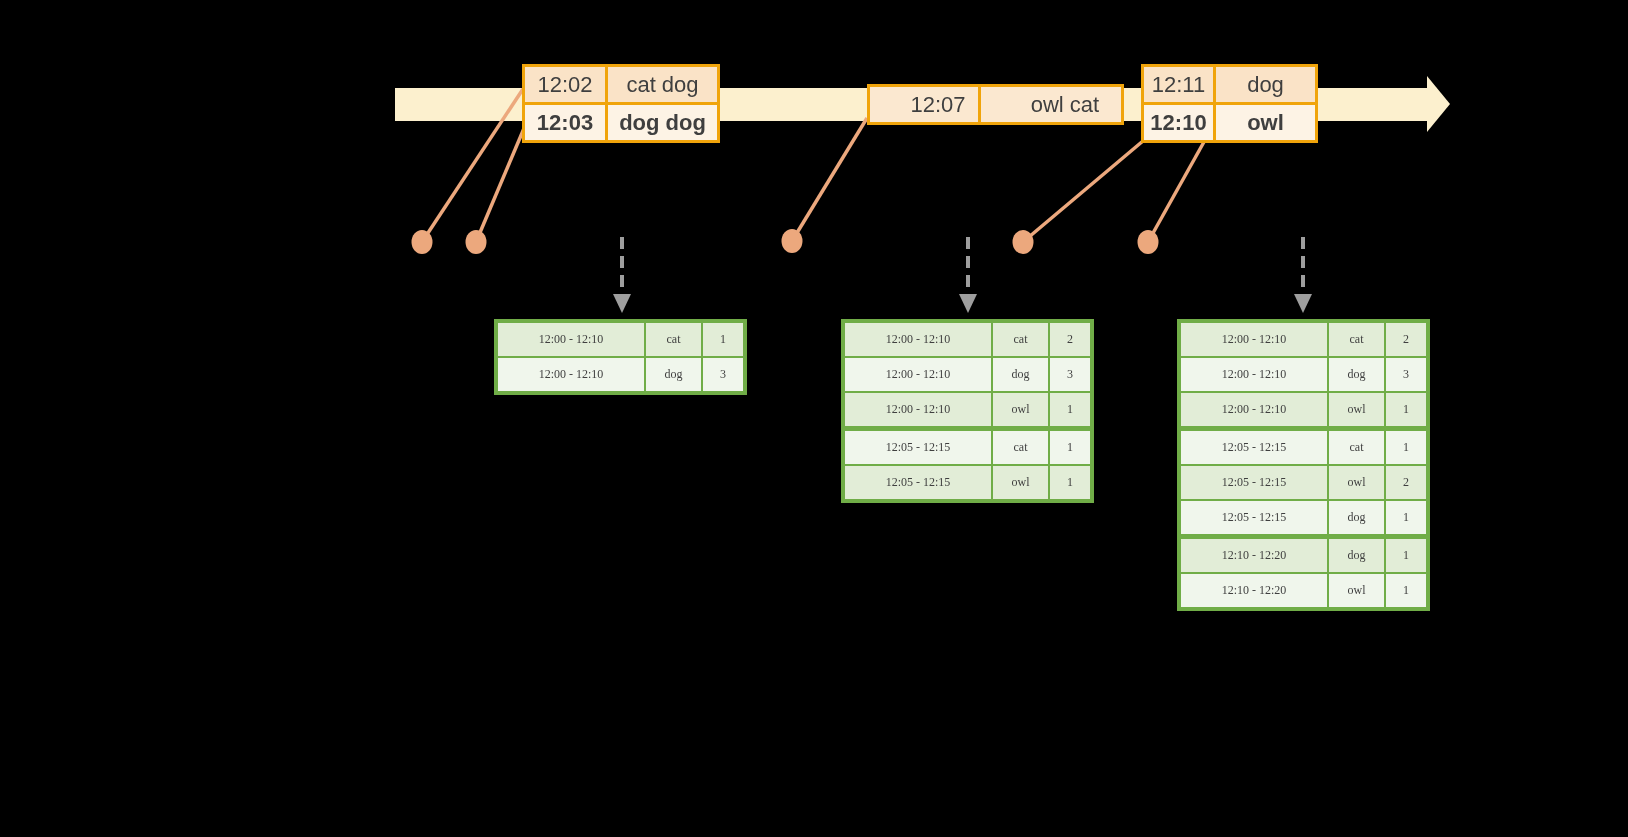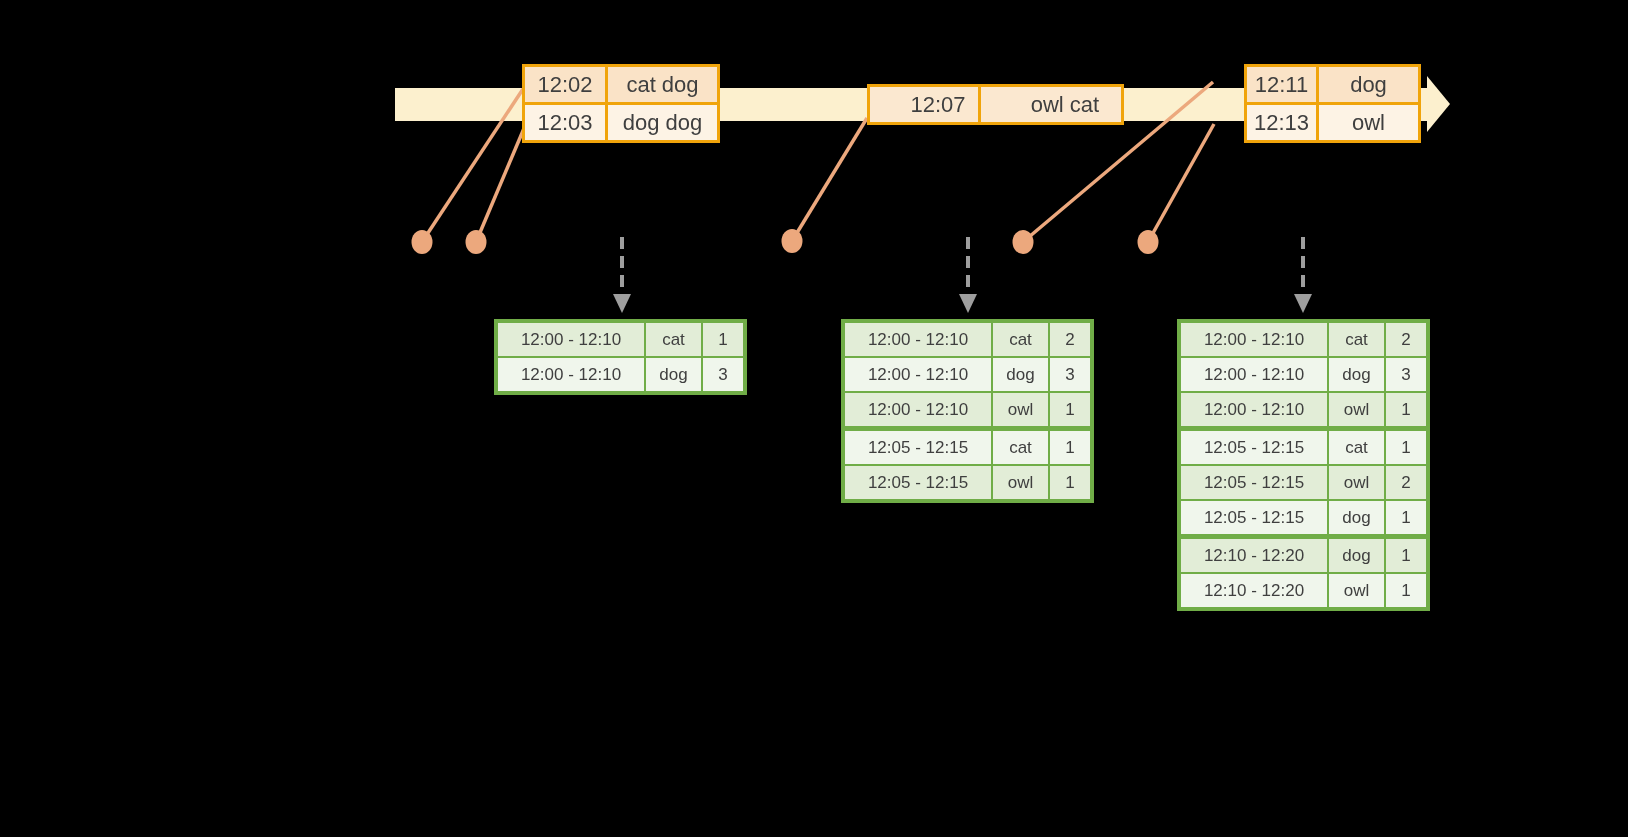--- a/index.html
+++ b/index.html
@@ -19,31 +19,31 @@
   .dot       { fill: var(--connector, #ECA87D); }
   .trigger-line { stroke: var(--dashed-arrow, #9E9E9E); stroke-width: 4; stroke-dasharray: 12 7; }
   .trigger-head { fill: var(--dashed-arrow, #9E9E9E); }
 
   table { border-collapse: collapse; position: absolute; table-layout: fixed; }
 
   
   .event-table { border: 3px solid var(--event-border, #F0A40B); color: var(--text, #3F3F3F); font-size: 22px; }
   .event-table td { border: 3px solid var(--event-border, #F0A40B); text-align: center; height: 35px; padding: 0; overflow: hidden; }
   .event-table tr.dark td   { background: var(--event-row-dark, #FAE3C7); }
-  .event-table tr.light td  { background: var(--event-row-light, #FDF3E5); }
+  .event-table tr.light td  { background: var(--event-row-light, #FDF3E5); font-weight: bold; }
   .event-table tr.single td { background: var(--event-single-row, #FBE8D0); padding-left: 28px; }
   #event-1 { left: 522px; top: 64px; }
   #event-1 td:first-child { width: 80px; }  #event-1 td:last-child { width: 109px; }
   #event-2 { left: 867px; top: 84px; }
   #event-2 td:first-child { width: 80px; }  #event-2 td:last-child { width: 112px; }
-  #event-3 { left: 1244px; top: 64px; padding-left: 32px; }
+  #event-3 { left: 1141px; top: 64px; padding-left: 32px; }
   #event-3 td:first-child { width: 69px; }  #event-3 td:last-child { width: 99px; }
 
   
-  .result-table { border: 4px solid var(--result-border, #70AD47); color: var(--text, #3F3F3F); font-size: 17px; }
+  .result-table { border: 4px solid var(--result-border, #70AD47); color: var(--text, #3F3F3F); font-size: 12px; font-family: Liberation Serif, serif; }
   .result-table td { border: 2px solid var(--result-border, #70AD47); height: 33px; text-align: center; padding: 0; overflow: hidden; }
   .result-table td:nth-child(1) { width: 146px; }
   .result-table td:nth-child(2) { width: 55px; }
   .result-table td:nth-child(3) { width: 40px; }
   .result-table tr.dark td  { background: var(--result-row-dark, #E2EDD7); }
   .result-table tr.light td { background: var(--result-row-light, #F0F6EC); }
   .result-table tr.group-start td { border-top-width: 5px; }
   #result-1 { left: 494px;  top: 319px; }
   #result-2 { left: 841px;  top: 319px; }
   #result-3 { left: 1177px; top: 319px; }
@@ -98,21 +98,21 @@
         </tr>
       </tbody>
     </table>
   <table id="event-3" class="event-table">
       <tbody>
         <tr class="dark">
           <td>12:11</td>
           <td>dog</td>
         </tr>
         <tr class="light">
-          <td>12:13</td>
+          <td>12:10</td>
           <td>owl</td>
         </tr>
       </tbody>
     </table>
 
   <table id="result-1" class="result-table">
       <tbody>
         <tr class="dark">
           <td>12:00 - 12:10</td>
           <td>cat</td>

